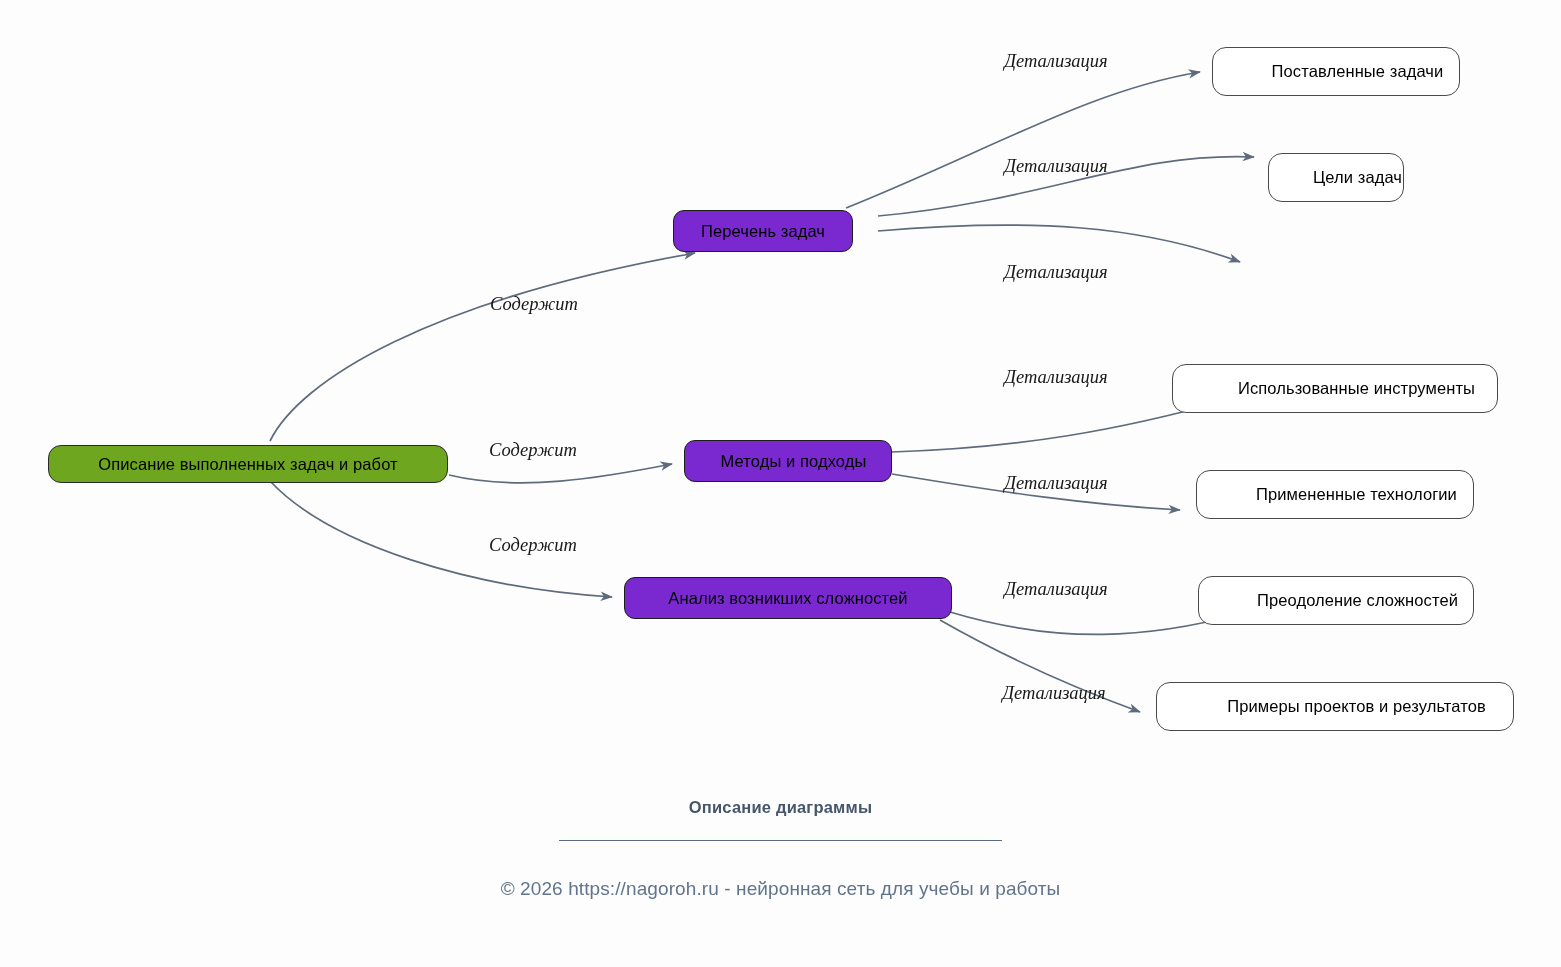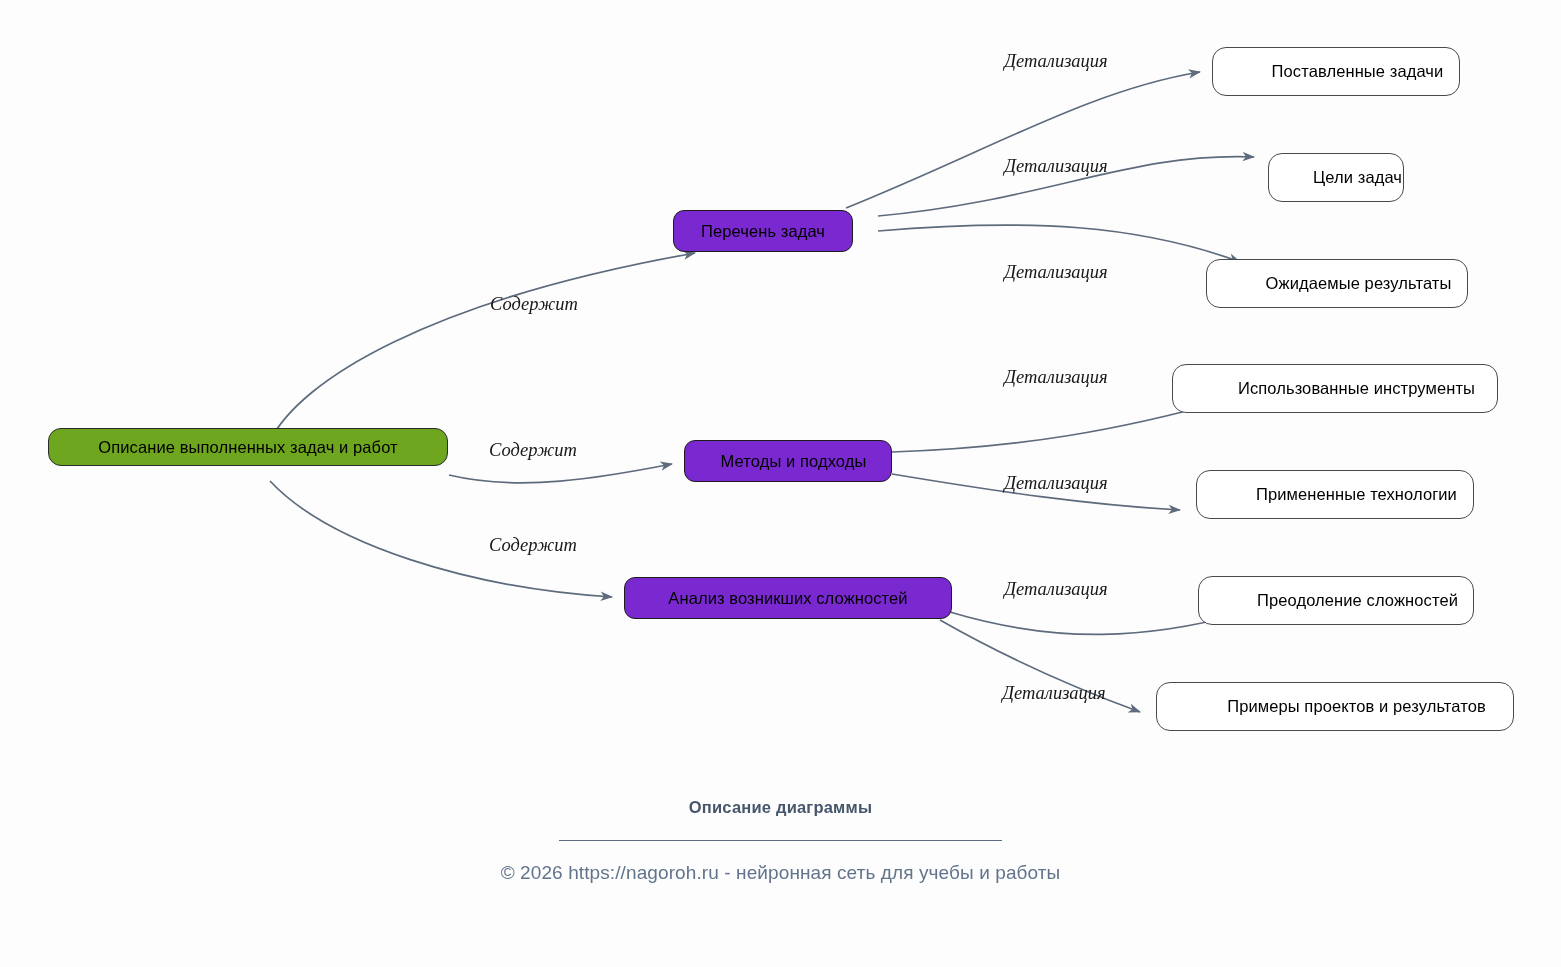--- a/index.html
+++ b/index.html
@@ -74,21 +74,21 @@
     color: #46566b;
     letter-spacing: 0.2px;
   }
   #footer-divider {
     width: 443px;
     height: 0;
     margin: 23px auto 0 auto;
     border-top: 1.6px solid #5a6b82;
   }
   #footer-credit {
-    margin-top: 21px;
+    margin-top: 37px;
     font-family: "Liberation Sans", sans-serif;
     font-size: 19px;
     color: #62748c;
     letter-spacing: 0.1px;
   }
 </style>
 </head>
 <body>
 
 <div id="canvas">
@@ -114,21 +114,21 @@
 
     <path d="M 892,452 C 1020,448 1120,430 1228,400" fill="none" stroke="#5d6b7c" stroke-width="1.7" marker-end="url(#ah)"></path>
 
     <path d="M 892,474 C 1000,492 1090,505 1180,510" fill="none" stroke="#5d6b7c" stroke-width="1.7" marker-end="url(#ah)"></path>
 
     <path d="M 950,612 C 1060,645 1150,638 1240,614" fill="none" stroke="#5d6b7c" stroke-width="1.7" marker-end="url(#ah)"></path>
 
     <path d="M 940,620 C 1010,660 1080,690 1140,712" fill="none" stroke="#5d6b7c" stroke-width="1.7" marker-end="url(#ah)"></path>
   </svg>
 
-  <div class="node node-root" style="left:48px; top:428px; width:400px; height:38px;">
+  <div class="node node-root" style="left:48px; top:445px; width:400px; height:38px;">
     <span>Описание выполненных задач и работ</span>
   </div>
 
   <div class="node node-branch" style="left:673px; top:210px; width:180px; height:42px;">
     <span>Перечень задач</span>
   </div>
 
   <div class="node node-branch" style="left:684px; top:440px; width:208px; height:42px;padding-left:11px;">
     <span>Методы и подходы</span>
   </div>
@@ -138,23 +138,20 @@
   </div>
 
   <div class="node node-leaf" style="left:1212px; top:47px; width:248px; height:49px;">
     <span>Поставленные задачи</span>
   </div>
 
   <div class="node node-leaf" style="left:1268px; top:153px; width:136px; height:49px;">
     <span>Цели задач</span>
   </div>
 
-  <div class="node node-leaf" style="left:1206px; top:259px; width:262px; height:49px;">
-    <span>Ожидаемые результаты</span>
-  </div>
 
   <div class="node node-leaf" style="left:1172px; top:364px; width:326px; height:49px;">
     <span>Использованные инструменты</span>
   </div>
 
   <div class="node node-leaf" style="left:1196px; top:470px; width:278px; height:49px;">
     <span>Примененные технологии</span>
   </div>
 
   <div class="node node-leaf" style="left:1198px; top:576px; width:276px; height:49px;">

